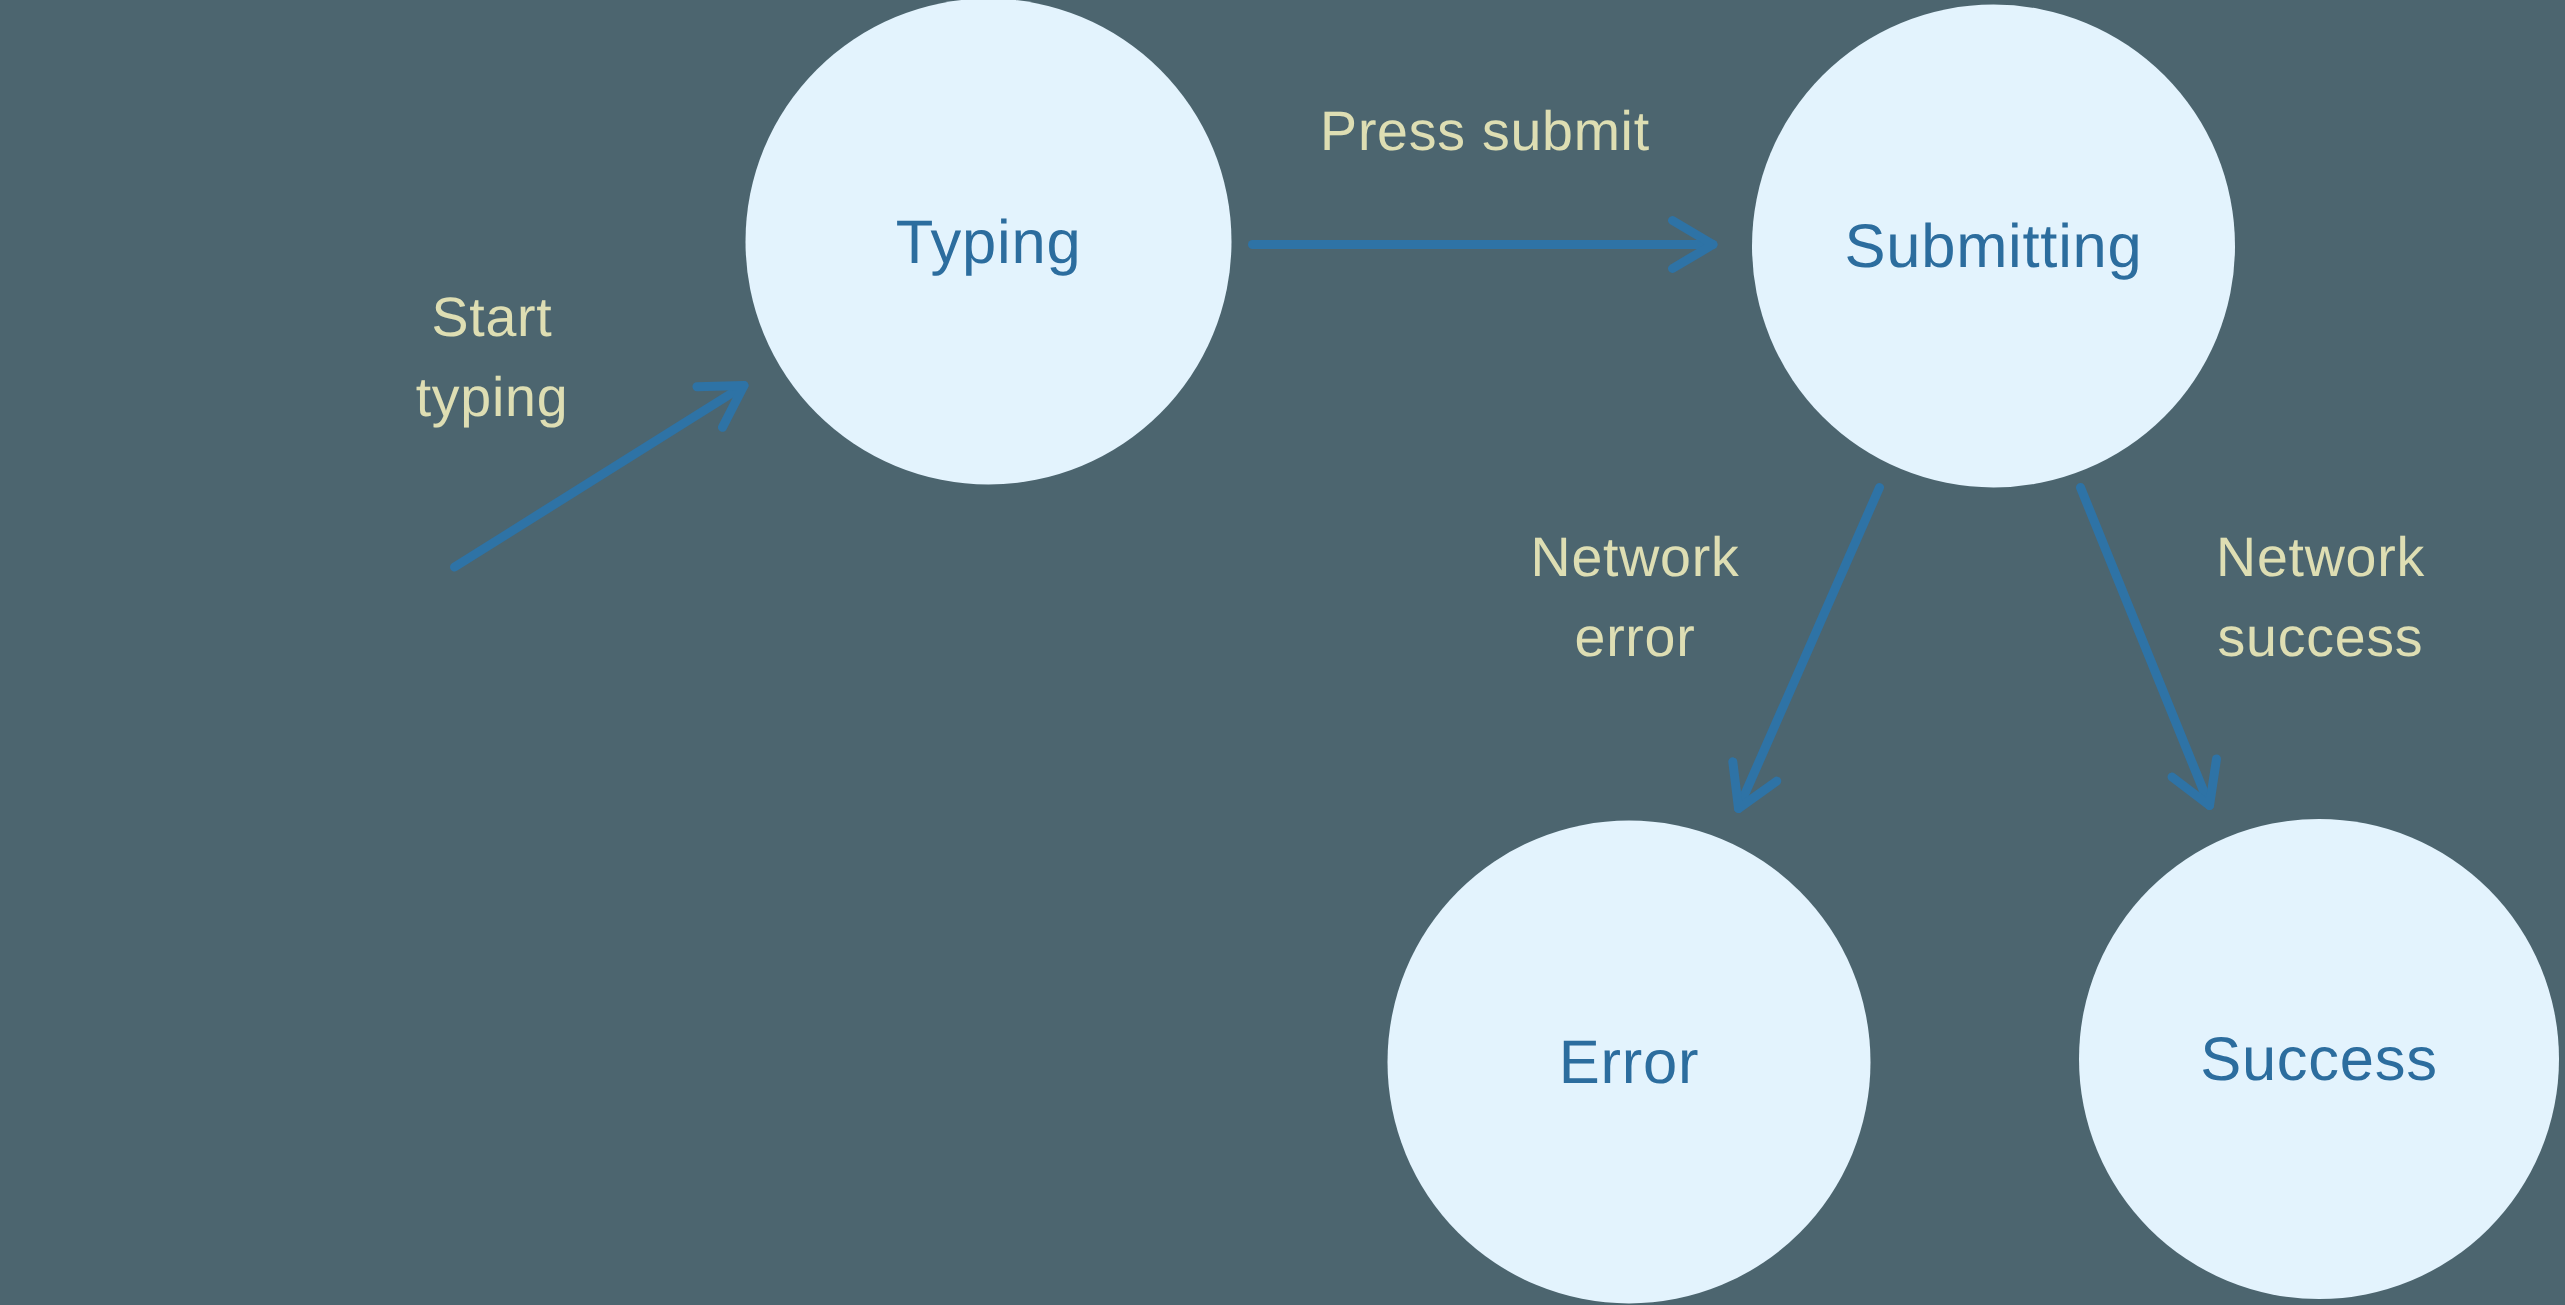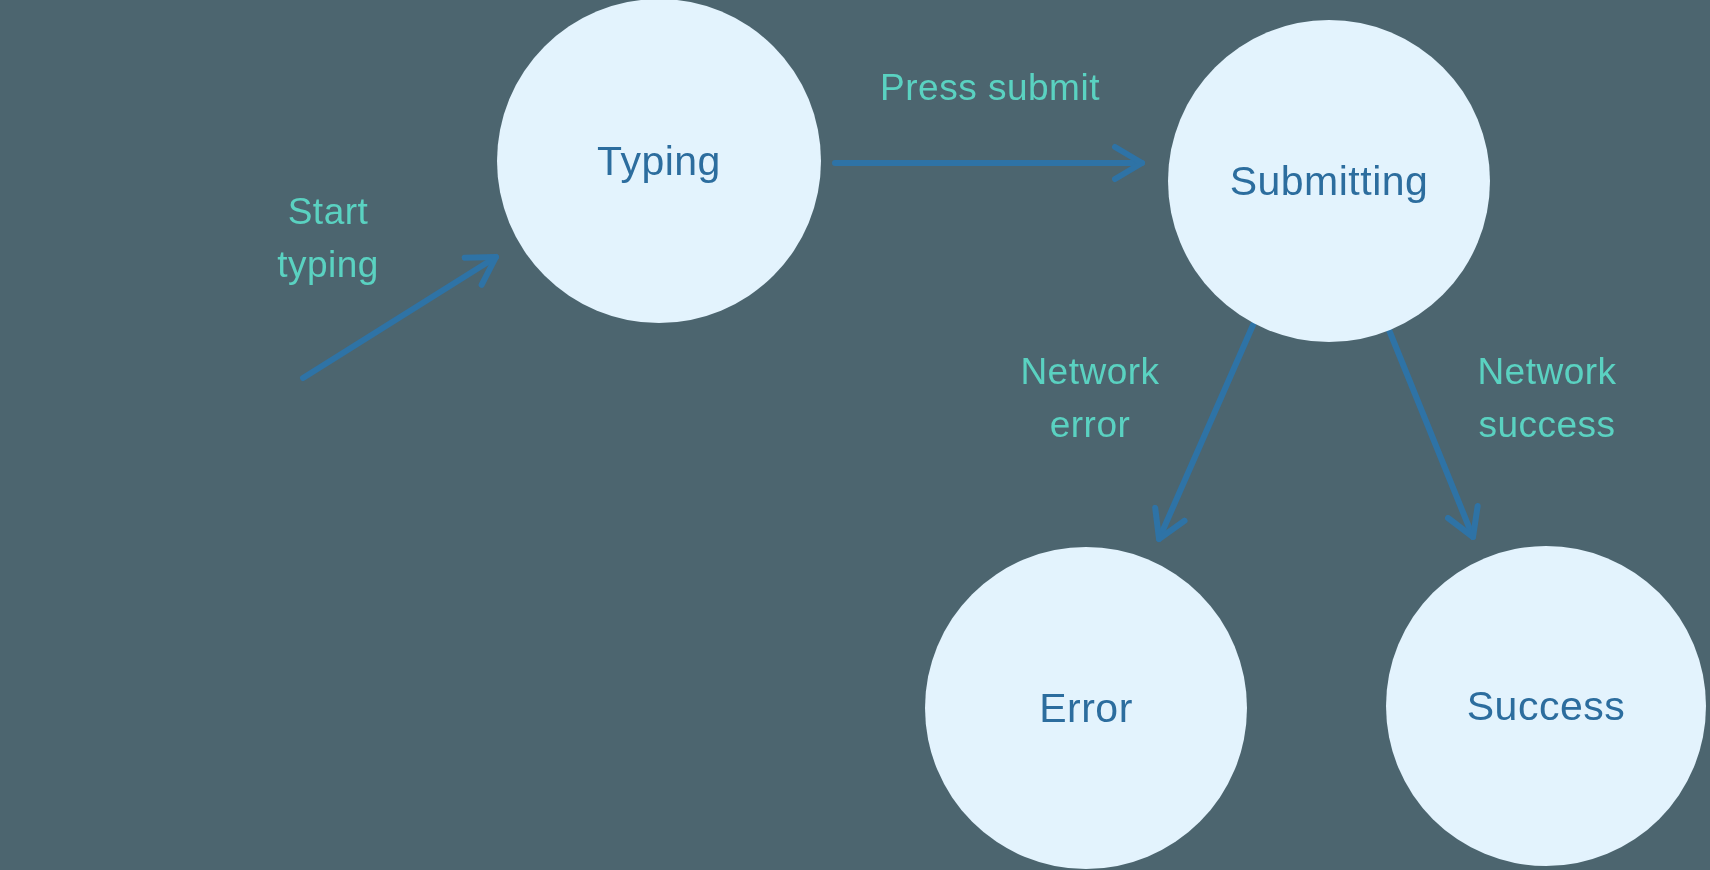--- a/index.html
+++ b/index.html
@@ -33,28 +33,28 @@
   }
   .node .node-label {
     color: #2c6d9e;
     font-size: 41px;
     font-weight: 500;
     letter-spacing: 0.5px;
     white-space: nowrap;
   }
   .node-empty      { left: 3px;    top: 342px; width: 320px; height: 320px; }
   .node-typing     { left: 497px;  top: -1px;  width: 324px; height: 324px; }
-  .node-submitting { left: 1168px; top: 20px;   width: 322px; height: 322px; align-items: center; }
+  .node-submitting { left: 1168px; top: 3px;   width: 322px; height: 322px; align-items: center; }
   .node-error      { left: 925px;  top: 547px; width: 322px; height: 322px; }
   .node-success    { left: 1386px; top: 546px; width: 320px; height: 320px; }
   .edge-label {
     position: absolute;
     transform: translateX(-50%);
     text-align: center;
-    color: #5eead4;
+    color: #fef9c3;
     opacity: 0.82;
     font-size: 37px;
     font-weight: 500;
     letter-spacing: 0.5px;
     line-height: 1.43;
     white-space: nowrap;
   }
   .edge-label span { display: block; }
   .label-start-typing    { left: 328px;  top: 186px; }
   .label-press-submit    { left: 990px;  top: 62px;  }

